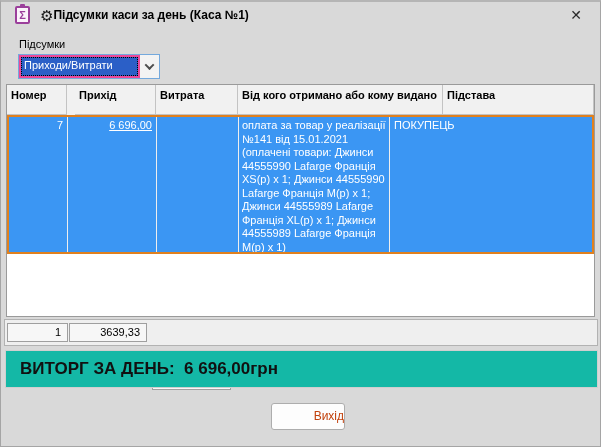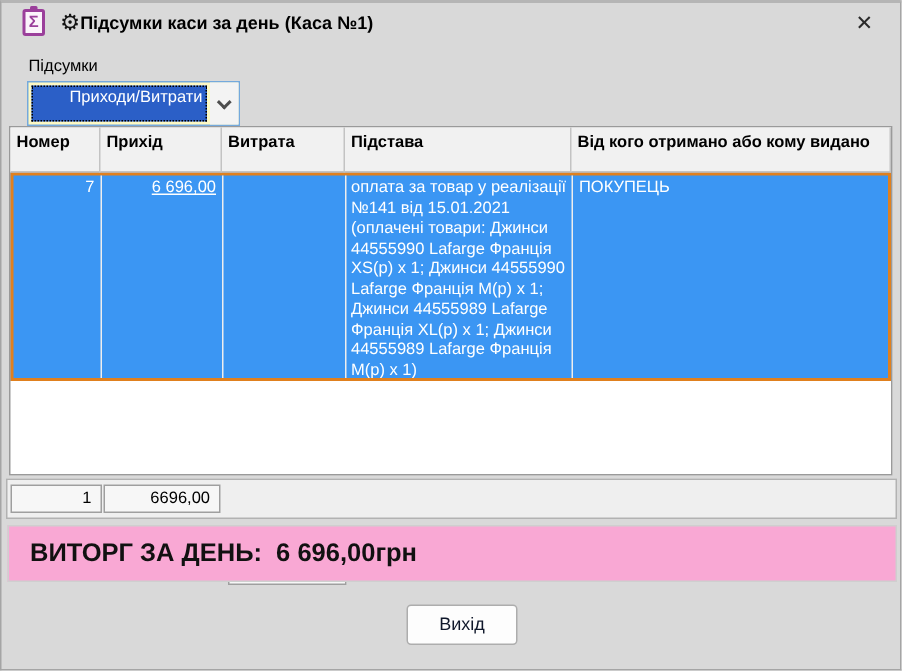--- a/index.html
+++ b/index.html
@@ -65,26 +65,25 @@
   
   .category-label {
     position: absolute;
     left: 18px; top: 36px;
     font-size: 11px;
     color: #000;
   }
   .combobox {
     position: absolute;
     left: 17px; top: 52px;
-    width: 142px; height: 30px;
-    background: #fef9c3;
+    width: 142px; height: 25px;
+    background: #ec4899;
     border: 1px solid #74a9dd;
     display: flex;
     align-items: stretch;
-    text-align: right;
   }
   .combo-value {
     flex: 1;
     margin: 2px;
     background: #2b5fc7;
     color: #fff;
     font-size: 11px;
     line-height: 17px;
     padding: 0 3px;
     outline: 1px dotted #000;
@@ -117,21 +116,21 @@
   .hcell {
     border-right: 1px solid #c3c3c3;
     border-bottom: 1px solid #c3c3c3;
     padding: 4px 4px 0 4px;
     font-size: 11px;
     font-weight: bold;
     color: #000;
     overflow: hidden;
     white-space: nowrap;
   }
-  .c1 { width: 60px; }  .c2 { width: 81px; }  .c3 { width: 82px; }
+  .c1 { width: 60px; }  .c2 { width: 81px; margin-left: 8px; }  .c3 { width: 82px; }
   .c4 { width: 151px; } .c5 { flex: 1; }
   .grid-row {
     display: flex;
     height: 139px;
     background: #3b96f3;
     border: 2px solid #e0801e;
     color: #ffffff;
     font-size: 11px;
   }
   .rcell {
@@ -164,21 +163,21 @@
     padding-right: 6px;
   }
   .tot-count  { left: 2px;   width: 61px; }
   .tot-income { left: 64px;  width: 78px; }
   .tot-expense{ left: 147px; width: 79px; margin-top: 48px; }
   
   .revenue-panel {
     position: absolute;
     left: 4px; top: 348px;
     width: 593px; height: 38px;
-    background: #f9a8d4;
+    background: #14b8a6;
     border: 1px solid #cfcfcf;
     display: flex;
     align-items: center;
   }
   .revenue-text {
     margin-left: 14px;
     font-size: 17px;
     font-weight: bold;
     color: #111;
     white-space: pre;
@@ -186,22 +185,22 @@
   
   .exit-button {
     position: absolute;
     left: 270px; top: 401px;
     width: 74px; height: 27px;
     background: #fdfdfd;
     border: 1px solid #adadad;
     border-radius: 3px;
     font-family: "Liberation Sans", sans-serif;
     font-size: 12px;
-    color: #0f172a;
-    text-align: center;
+    color: #c2410c;
+    text-align: right;
     line-height: 25px;
   }
 </style>
 </head>
 <body>
 
 <div class="window">
 
   <div class="titlebar">
     <span class="sigma-icon">Σ</span>
@@ -216,35 +215,35 @@
     <span class="combo-arrow">
       <span class="chevron-down"></span>
     </span>
   </div>
 
   <div class="grid">
     <div class="grid-header">
       <div class="hcell c1">Номер</div>
       <div class="hcell c2">Прихід</div>
       <div class="hcell c3">Витрата</div>
+      <div class="hcell c5">Від кого отримано або кому видано</div>
       <div class="hcell c4">Підстава</div>
-      <div class="hcell c5">Від кого отримано або кому видано</div>
     </div>
     <div class="grid-row">
       <div class="rcell c1">7</div>
       <div class="rcell c2">6 696,00</div>
       <div class="rcell c3"></div>
       <div class="rcell c4">оплата за товар у реалізації №141 від 15.01.2021 (оплачені товари: Джинси 44555990 Lafarge Франція XS(р) x 1; Джинси 44555990 Lafarge Франція M(р) x 1; Джинси 44555989 Lafarge Франція XL(р) x 1; Джинси 44555989 Lafarge Франція M(р) x 1)</div>
       <div class="rcell c5">ПОКУПЕЦЬ</div>
     </div>
   </div>
 
   <div class="totals">
     <div class="tot-cell tot-count">1</div>
-    <div class="tot-cell tot-income">6696,00</div>
+    <div class="tot-cell tot-income">3639,33</div>
     <div class="tot-cell tot-expense">0,00</div>
   </div>
 
   <div class="revenue-panel">
     <span class="revenue-text">ВИТОРГ ЗА ДЕНЬ:  6 696,00грн</span>
   </div>
 
   <button class="exit-button">Вихід</button>
 
 </div>

